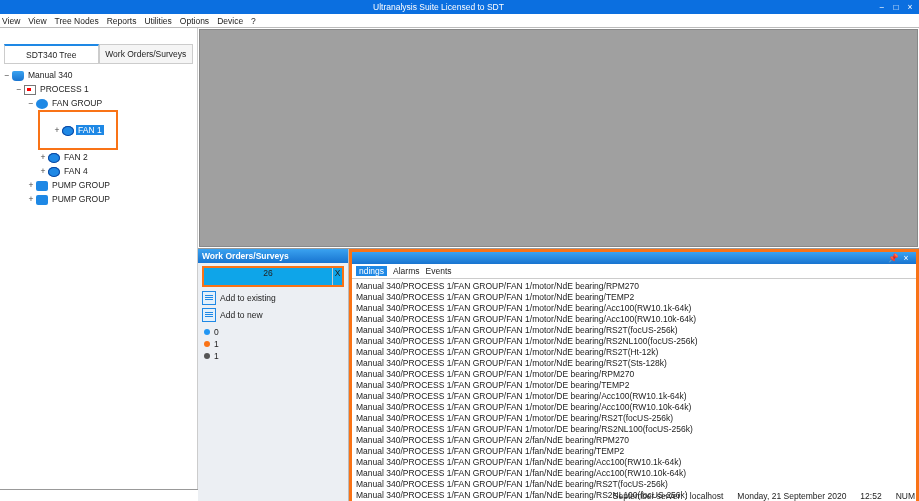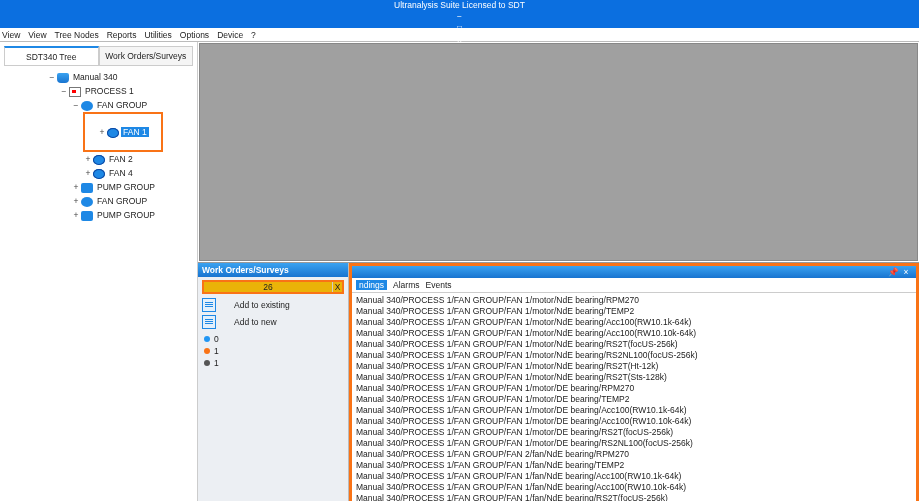--- a/index.html
+++ b/index.html
@@ -1,49 +1,49 @@
 <!DOCTYPE html>
 <html><head>
 <meta charset="utf-8">
 <style>
   * { box-sizing: border-box; }
   body { margin:0; font-family: "Segoe UI", Tahoma, sans-serif; font-size:8.5px; color:#222; background:#fff; overflow:hidden; }
-  .titlebar { height:28px; background:#0b6fe0; color:#fff; display:flex; align-items:center; padding:0 16px;flex-direction:column; }
+  .titlebar { height:14px; background:#0b6fe0; color:#fff; display:flex; align-items:center; padding:0 2px; }
   .titlebar .title { flex:1; text-align:center; }
   .titlebar .wbtn { width:14px; height:12px; text-align:center; line-height:12px; cursor:pointer; }
   .menubar { height:14px; background:#fff; display:flex; align-items:center; border-bottom:1px solid #bbb; padding:0 2px; }
   .menubar span { margin-right:8px; cursor:pointer; }
   .main { display:flex; height:461px; }
   .sidebar { width:198px; background:#fff; border-right:1px solid #ccc; display:flex; flex-direction:column; }
-  .tabstrip { display:flex; height:20px; border-bottom:1px solid #ccc; margin:4px 4px 0 4px; }
+  .tabstrip { display:flex; height:20px; border-bottom:1px solid #ccc; margin:16px 4px 0 4px; }
   .tab { flex:1; border:1px solid #ccc; border-bottom:none; text-align:center; line-height:18px; background:#f5f5f5; cursor:pointer; }
   .tab.active { background:#fff; border-top:2px solid #1e88e5; }
   .tree { padding:4px 2px; flex:1; overflow:auto; }
-  .tn { line-height:14px; white-space:nowrap;margin-left:45px; }
+  .tn { line-height:14px; white-space:nowrap; }
   .tn .exp { display:inline-block; width:10px; text-align:center; cursor:pointer; color:#444; }
   .tn .ico { display:inline-block; width:12px; height:10px; margin-right:2px; vertical-align:middle; }
   .ico-db    { background:linear-gradient(#3aa2f0,#1874d0); border-radius:2px 2px 4px 4px; }
   .ico-diag  { width:12px; height:8px; border:1px solid #777; position:relative; }
   .ico-diag::after{content:"";position:absolute;left:2px;top:2px;width:4px;height:3px;background:red;}
   .ico-fan   { width:10px;height:10px;border-radius:50%;background:#1e88e5; }
   .ico-motor { width:10px;height:10px;border-radius:50%;background:#1e88e5; box-shadow:0 0 0 1px #0d47a1 inset;}
   .ico-pump  { width:10px;height:8px;background:#1e88e5;border-radius:2px;}
   .lbl { cursor:pointer; padding:0 2px; }
   .selbox { display:inline-block; border:2px solid #f97316; line-height:12px; padding:12px; }
   .selbox .lbl{ background:#1e88e5; color:#fff;}
   .right { flex:1; display:flex; flex-direction:column; }
   .viewport { flex:0 0 218px; background:#a0a0a0; border:1px solid #888; margin:1px;}
   .bottom { flex:1; display:flex; border-top:1px solid #999; }
   .wo-panel { width:151px; background:#eceff3; display:flex; flex-direction:column; border-right:1px solid #bbb;}
-  .wo-panel .count-row{ border:2px solid #f97316; margin:3px 4px 1px 4px; height:14px; display:flex; background:#eab308;}
+  .wo-panel .count-row{ border:2px solid #f97316; margin:3px 4px 1px 4px; height:21px; display:flex; background:#0ea5e9;}
   .wo-panel .count-row .n{flex:1;text-align:center;line-height:11px;}
   .wo-panel .count-row .x{width:10px;text-align:center;border-left:1px solid #ccc;}
   .wo-hdr { background:linear-gradient(#3aa2f0,#1874d0); color:#fff; padding:2px 4px; font-weight:bold;}
   .wo-actions { display:flex; flex-direction:column; padding:3px 4px; gap:3px;}
-  .wo-act { display:flex; align-items:center; gap:18px; cursor:pointer;}
+  .wo-act { display:flex; align-items:center; gap:4px; cursor:pointer;}
   .wo-act .aico{ width:14px;height:14px;border:1px solid #1e88e5;background:#e3f0fb; position:relative;}
   .wo-act .aico::after{content:"";position:absolute;left:2px;top:3px;width:8px;height:1px;background:#1e88e5;box-shadow:0 2px 0 #1e88e5,0 4px 0 #1e88e5;}
   .legend { padding:2px 6px;}
   .legend div{display:flex;align-items:center;gap:4px;margin-bottom:2px;}
   .dot{width:6px;height:6px;border-radius:50%;}
   .dot-b{background:#2196f3;}
   .dot-o{background:#f97316;}
   .dot-d{background:#555;}
   .detail { flex:1; border:3px solid #f97316; background:#fff; display:flex; flex-direction:column; margin:0;}
   .detail-hdr { display:flex; align-items:center; background:linear-gradient(#3aa2f0,#1874d0); color:#fff; padding:1px 4px;}
@@ -87,21 +87,20 @@
       <div class="tab">Work Orders/Surveys</div>
     </div>
     <div class="tree">
       <div class="tn" style="padding-left:0"><span class="exp">−</span><span class="ico ico-db"></span><span class="lbl">Manual 340</span></div>
       <div class="tn" style="padding-left:12px"><span class="exp">−</span><span class="ico ico-diag"></span><span class="lbl">PROCESS 1</span></div>
       <div class="tn" style="padding-left:24px"><span class="exp">−</span><span class="ico ico-fan"></span><span class="lbl">FAN GROUP</span></div>
       <div class="tn" style="padding-left:36px"><span class="selbox"><span class="exp">+</span><span class="ico ico-motor"></span><span class="lbl">FAN 1</span></span></div>
       <div class="tn" style="padding-left:36px"><span class="exp">+</span><span class="ico ico-motor"></span><span class="lbl">FAN 2</span></div>
       <div class="tn" style="padding-left:36px"><span class="exp">+</span><span class="ico ico-motor"></span><span class="lbl">FAN 4</span></div>
       <div class="tn" style="padding-left:24px"><span class="exp">+</span><span class="ico ico-pump"></span><span class="lbl">PUMP GROUP</span></div>
-      <div class="tn" style="padding-left:24px"><span class="exp">+</span><span class="ico ico-fan"></span><span class="lbl">FAN GROUP</span></div>
       <div class="tn" style="padding-left:24px"><span class="exp">+</span><span class="ico ico-pump"></span><span class="lbl">PUMP GROUP</span></div>
     </div>
   </div>
 
   <div class="right">
     <div class="viewport"></div>
 
     <div class="bottom">
 
       <div class="wo-panel">

